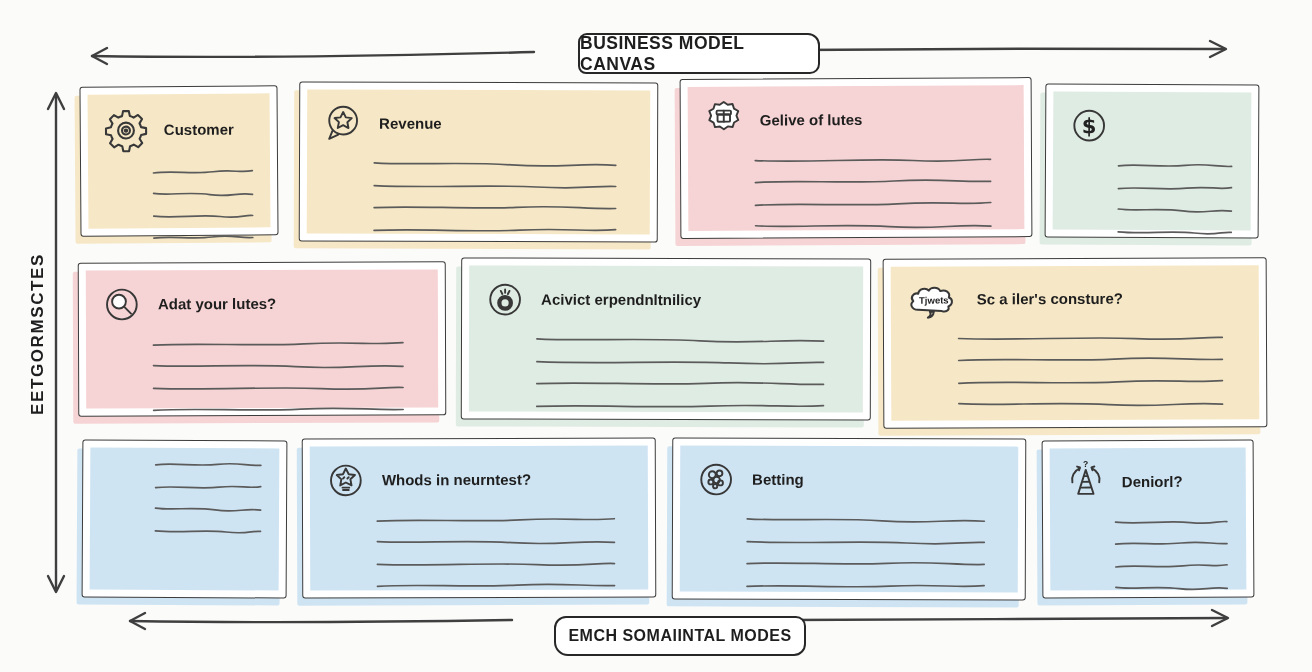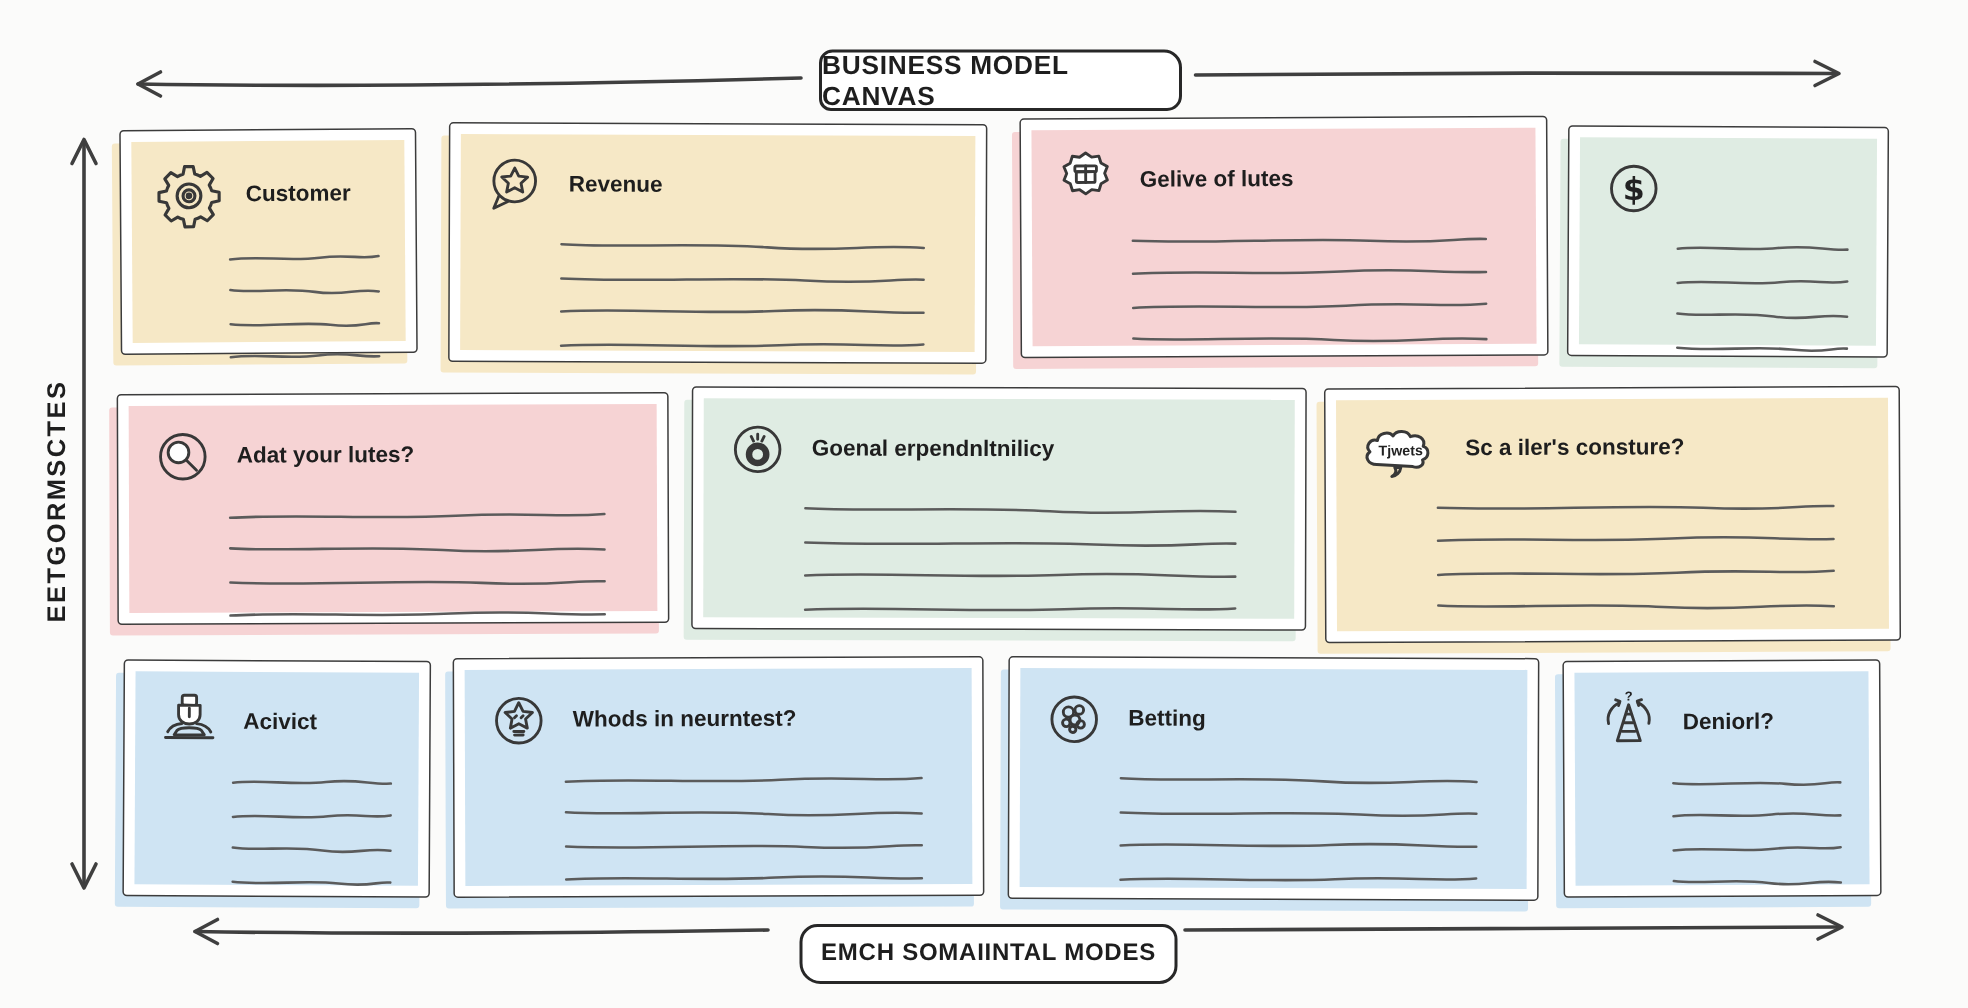--- a/index.html
+++ b/index.html
@@ -6,22 +6,22 @@
   .stage{position:relative;width:1312px;height:672px;margin:0 auto;background:#fbfbfa;
          font-family:"Liberation Sans","DejaVu Sans",sans-serif;color:#1e1e1e;overflow:hidden;}
 
   
   .arrows{position:absolute;inset:0;width:100%;height:100%;pointer-events:none;}
   .arrows path{fill:none;stroke:#3f3f3f;stroke-width:2.4;stroke-linecap:round;stroke-linejoin:round;}
 
   
   .label-box{position:absolute;background:#ffffff;border:2px solid #272727;display:flex;
              align-items:center;justify-content:center;font-weight:bold;letter-spacing:.5px;z-index:3;}
-  #title-box{left:546px;top:33px;width:238px;height:37px;border-radius:9px 12px 10px 8px;font-size:17.5px;}
-  #bottom-box{left:533px;top:616px;width:248px;height:36px;border-radius:12px 10px 12px 14px;font-size:16px;}
+  #title-box{left:578px;top:33px;width:238px;height:37px;border-radius:9px 12px 10px 8px;font-size:17.5px;}
+  #bottom-box{left:554px;top:616px;width:248px;height:36px;border-radius:12px 10px 12px 14px;font-size:16px;}
   #left-axis-label{position:absolute;left:-60px;top:324px;width:196px;text-align:center;
                    transform:rotate(-90deg);font-weight:bold;font-size:17px;letter-spacing:1.6px;z-index:3;}
 
   
   .card{position:absolute;background:#ffffff;border:1.6px solid #3c3c3c;border-radius:3px;
         transform:rotate(var(--rot,0deg));box-shadow:-6px 8px 0 -1px var(--fill,#eee);z-index:2;}
   .fill{position:absolute;inset:7px;background:var(--fill,#eee);}
   .card-head{display:flex;align-items:center;gap:13px;padding:11px 12px 0 13px;}
   .icon{flex:0 0 auto;}
   .icon svg{width:46px;height:46px;display:block;}
@@ -204,21 +204,21 @@
   <div class="card" style="left: 461px; top: 258px; width: 408px; height: 160px; --rot: 0.15deg; --fill: #dfece3;">
     <div class="fill">
       <div class="card-head">
         <span class="icon">
           <svg viewBox="0 0 48 48">
               <circle cx="24" cy="24" r="15.5"></circle>
               <circle cx="24" cy="27.5" r="6" style="stroke-width:4.5"></circle>
               <path d="M19.5 15l1.6 3.2M28.5 15l-1.6 3.2M24 13.5v3.5"></path>
             </svg>
         </span>
-        <span class="card-title">Goenal erpendnltnilicy</span>
+        <span class="card-title">Acivict erpendnltnilicy</span>
       </div>
       <div class="squiggles">
           <svg class="sq" viewBox="0 0 150 10" preserveAspectRatio="none">
             <path d="M2 4C25 7 55 2 85 6S125 3 148 6"></path>
           </svg>
           <svg class="sq" viewBox="0 0 150 10" preserveAspectRatio="none">
             <path d="M2 5C35 8 70 3 100 6S135 4 148 5"></path>
           </svg>
           <svg class="sq" viewBox="0 0 150 10" preserveAspectRatio="none">
             <path d="M2 5C28 2 58 7 88 4S128 6 148 5"></path>
@@ -254,33 +254,20 @@
           </svg>
           <svg class="sq" viewBox="0 0 150 10" preserveAspectRatio="none">
             <path d="M2 4C25 7 55 2 85 6S125 3 148 6"></path>
           </svg>
         </div>
     </div>
   </div>
 
   <div class="card" style="left: 82px; top: 440px; width: 203px; height: 156px; --rot: 0.3deg; --fill: #cfe4f3;">
     <div class="fill">
-      <div class="card-head">
-        <span class="icon">
-          <svg viewBox="0 0 48 48">
-              <rect x="19" y="5" width="10" height="7" rx="1.5" style="fill:#ffffff"></rect>
-              <path d="M16.5 12h15v6.5c0 4-3.3 6.5-7.5 6.5s-7.5-2.5-7.5-6.5z" style="fill:#ffffff"></path>
-              <line x1="24" y1="14" x2="24" y2="20"></line>
-              <path d="M9 30.5c2-4 7-5.5 10-5.8M39 30.5c-2-4-7-5.5-10-5.8"></path>
-              <path d="M15.5 29.5c2.5-2.5 14.5-2.5 17 0l2 3h-21z"></path>
-              <line x1="7.5" y1="34.5" x2="40.5" y2="34.5"></line>
-            </svg>
-        </span>
-        <span class="card-title">Acivict</span>
-      </div>
       <div class="squiggles">
           <svg class="sq" viewBox="0 0 150 10" preserveAspectRatio="none">
             <path d="M2 5C28 2 58 7 88 4S128 6 148 5"></path>
           </svg>
           <svg class="sq" viewBox="0 0 150 10" preserveAspectRatio="none">
             <path d="M2 6C30 3 60 8 90 5S130 7 148 4"></path>
           </svg>
           <svg class="sq" viewBox="0 0 150 10" preserveAspectRatio="none">
             <path d="M2 4C25 7 55 2 85 6S125 3 148 6"></path>
           </svg>

